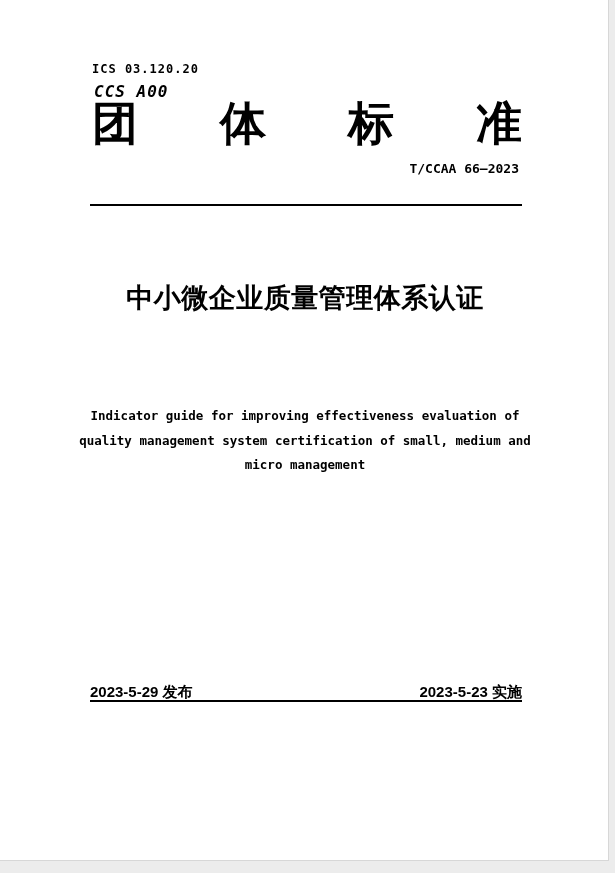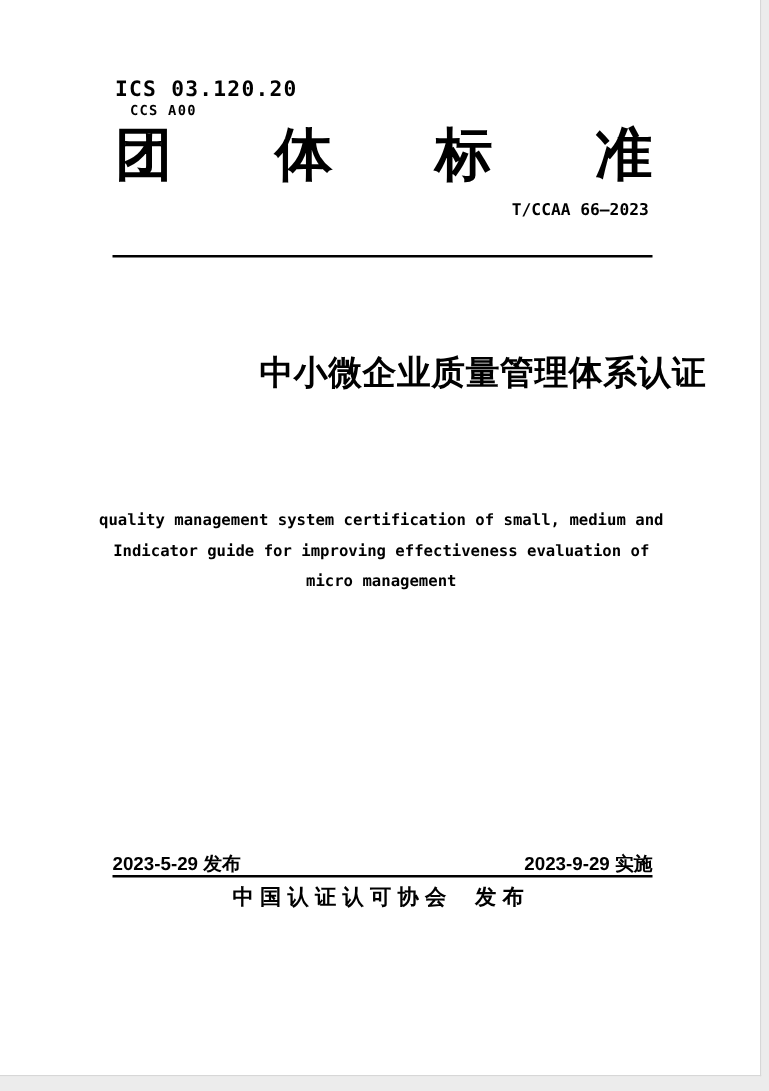--- a/index.html
+++ b/index.html
@@ -19,48 +19,49 @@
     left: 0; top: 0;
     width: 609px; height: 861px;
     background: #ffffff;
     border-right: 1px solid #d7d7d7;
     border-bottom: 1px solid #d7d7d7;
     color: #000000;
   }
   .ics {
     position: absolute; left: 92px; top: 62px;
     font-family: "DejaVu Sans Mono", monospace;
-    font-size: 17px; font-weight: bold; letter-spacing: 1px;
+    font-size: 12px; font-weight: bold; letter-spacing: 1px;
     white-space: pre;
   }
   .ccs {
-    position: absolute; left: 104px; top: 82px;
+    position: absolute; left: 94px; top: 82px;
     font-family: "DejaVu Sans Mono", monospace;
-    font-size: 11px; font-weight: bold; letter-spacing: 1px;
+    font-size: 16px; font-weight: bold; letter-spacing: 1px;
     white-space: pre;
+    font-style: italic;
   }
   .doc-type {
     position: absolute; left: 92px; top: 98px; width: 430px;
     display: flex; justify-content: space-between;
     font-size: 46px; font-weight: bold; line-height: 50px;
     font-family: "Liberation Sans", sans-serif;
   }
   .std-number {
     position: absolute; right: 89px; top: 161px;
     font-family: "DejaVu Sans Mono", monospace;
     font-size: 13px; font-weight: bold;
     white-space: pre;
   }
   .rule-top {
     position: absolute; left: 90px; top: 204px;
     width: 432px; height: 2px; background: #000000;
   }
   .cn-title {
     position: absolute; left: 45px; top: 0; width: 520px;
-    text-align: right; font-weight: bold;
+    text-align: center; font-weight: bold;
     font-size: 27px; line-height: 27px;
     letter-spacing: 0.5px;
   }
   .cn-title.l1 { top: 285px; }
   .cn-title.l2 { top: 335px; }
   .en-title {
     position: absolute; left: 45px; top: 404px; width: 520px;
     text-align: center;
     font-family: "DejaVu Sans Mono", monospace;
     font-size: 12.5px; font-weight: 600; line-height: 24.5px;
@@ -101,30 +102,27 @@
       <span>准</span>
     </div>
 
     <div class="std-number">T/CCAA 66—2023</div>
 
     <div class="rule-top"></div>
 
     <div class="cn-title l1">中小微企业质量管理体系认证</div>
 
     <div class="en-title">
+      <div>Indicator guide for improving effectiveness evaluation of</div>
       <div>quality management system certification of small, medium and</div>
-      <div>Indicator guide for improving effectiveness evaluation of</div>
       <div>micro management</div>
     </div>
 
     <div class="dates-row">
       <span class="date">2023-5-29 发布</span>
-      <span class="date">2023-9-29 实施</span>
+      <span class="date">2023-5-23 实施</span>
     </div>
 
     <div class="rule-bottom"></div>
 
-    <div class="publisher">
-      <span class="org">中国认证认可协会</span><span>发布</span>
-    </div>
 
   </div>
 </div>
 
 </body></html>

